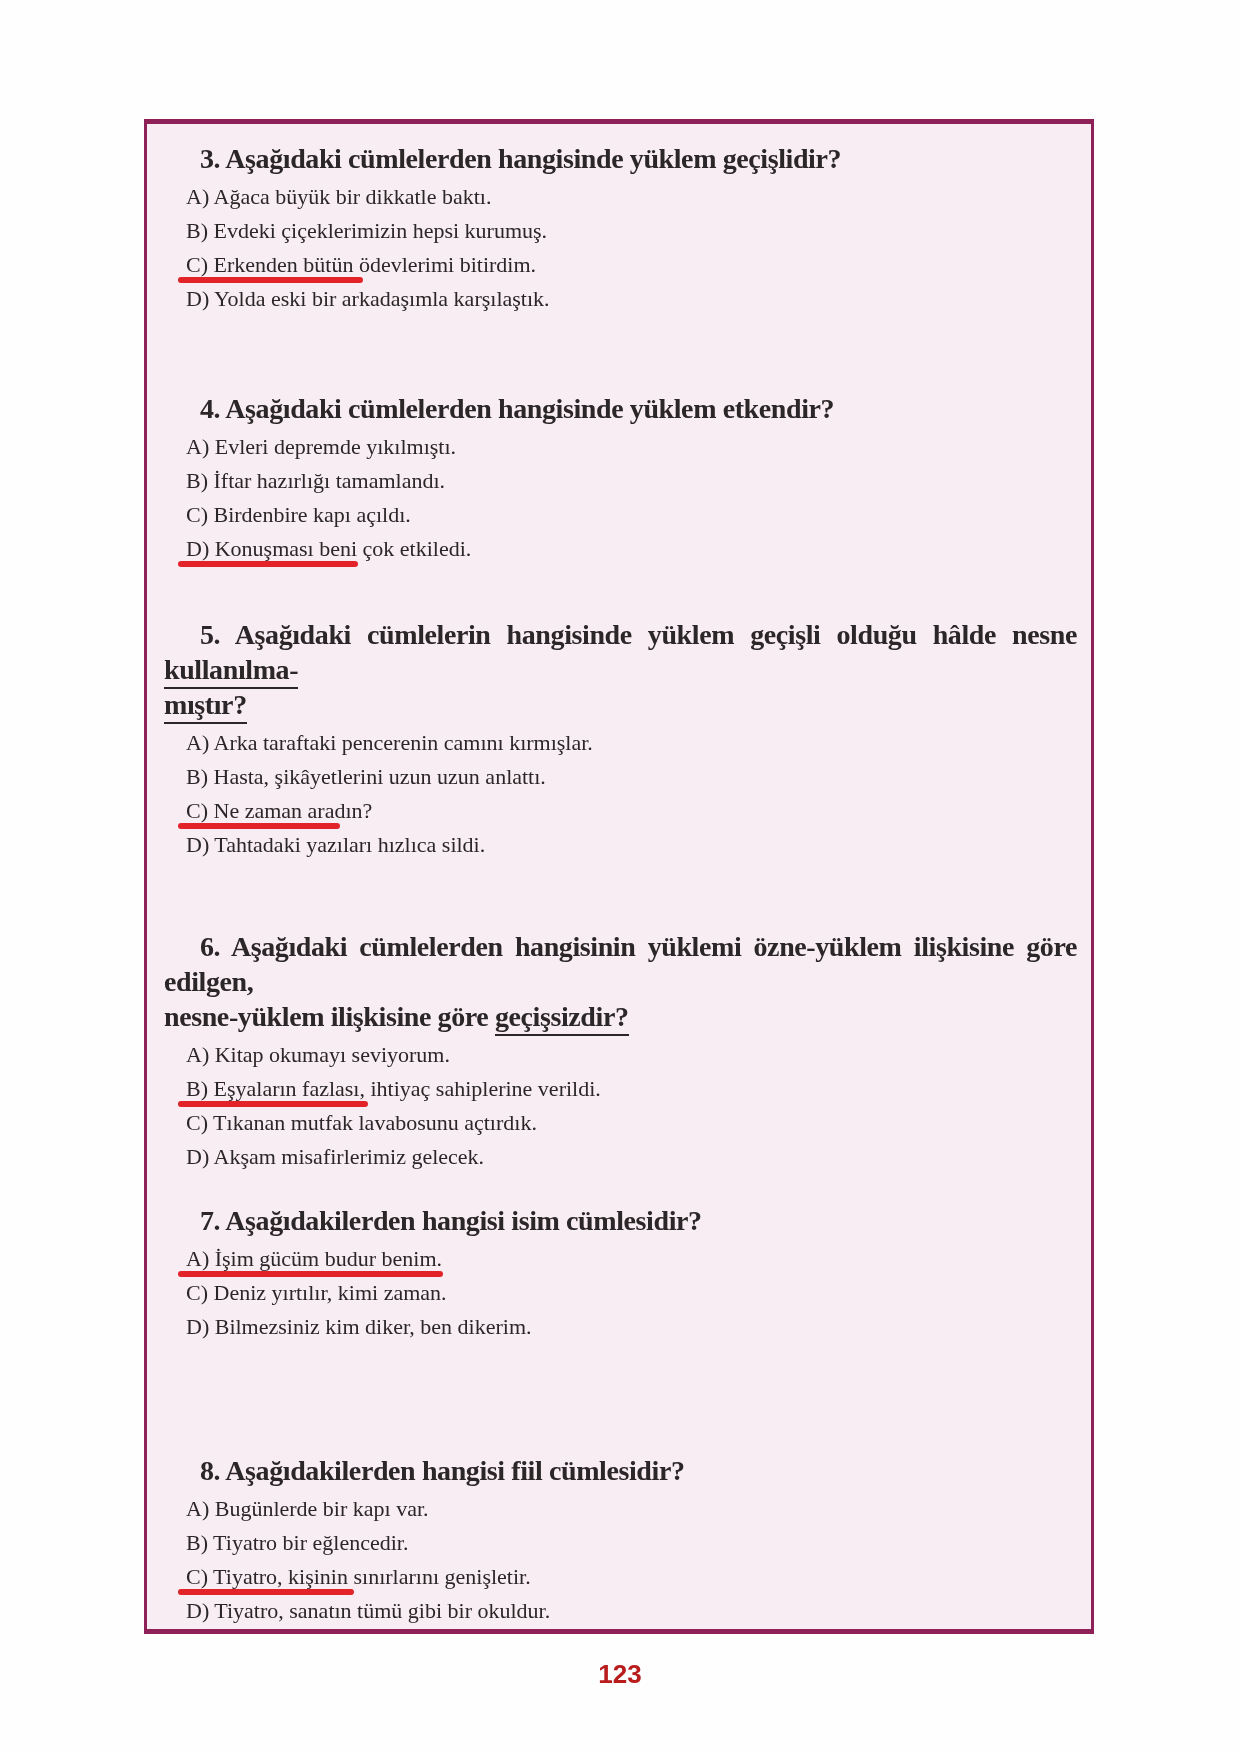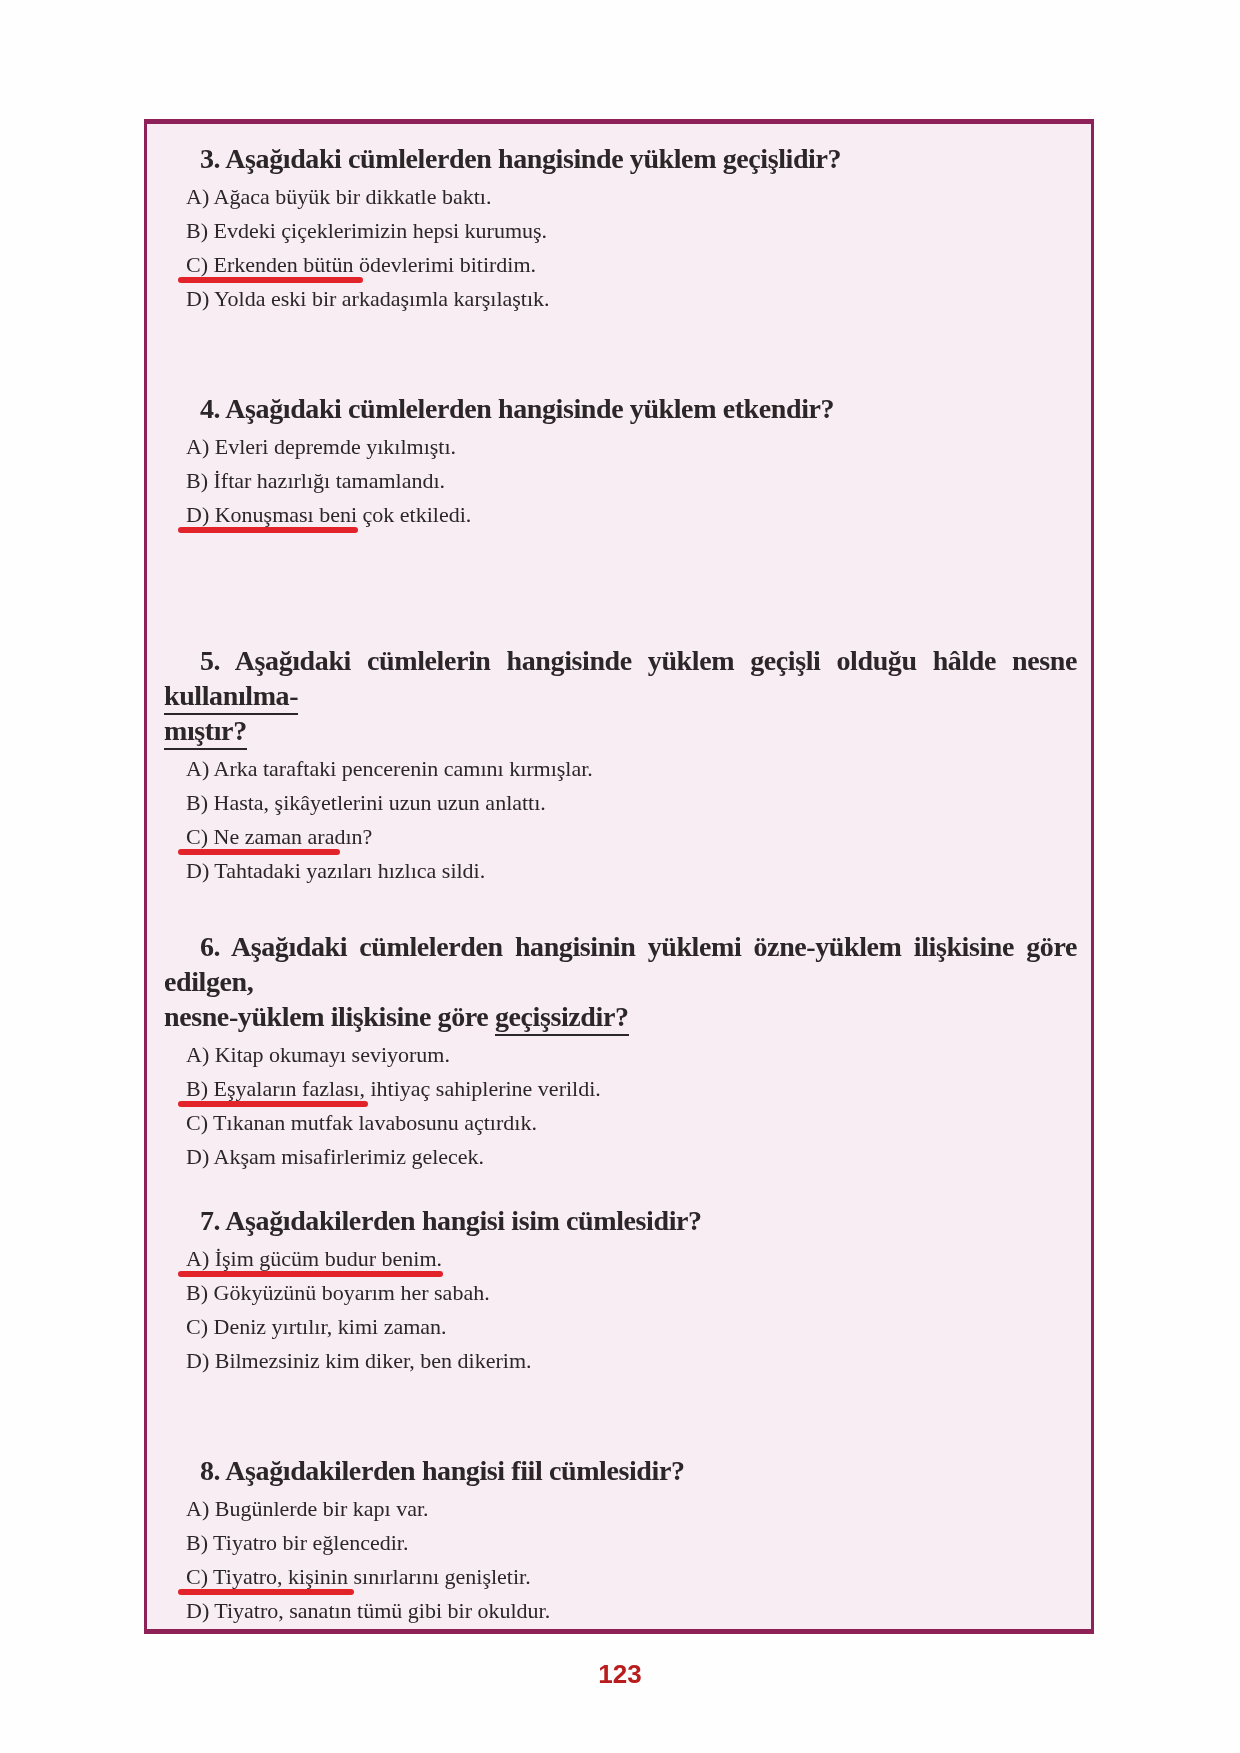--- a/index.html
+++ b/index.html
@@ -8,21 +8,21 @@
     font-family:"Liberation Serif", serif;overflow:hidden;
   }
   .box{
     position:absolute;left:144px;top:119px;width:950px;height:1515px;
     box-sizing:border-box;background:#f8edf2;
     border:3px solid #8e2158;border-top-width:5px;border-bottom-width:5px;
   }
   .question{position:absolute;left:17px;width:913px;color:#2b2627;}
   .question:nth-of-type(1){top:17px;}
   .question:nth-of-type(2){top:267px;}
-  .question:nth-of-type(3){top:519px;font-family:Liberation Serif, serif;}
+  .question:nth-of-type(3){top:493px;font-family:Liberation Serif, serif;}
   .question:nth-of-type(4){top:805px;}
   .question:nth-of-type(5){top:1079px;}
   .question:nth-of-type(6){top:1329px;}
   .q-header{font-weight:bold;font-size:28px;letter-spacing:-0.4px;margin-bottom:4px;}
   .h-line{line-height:35px;}
   .h-line.first{text-indent:36px;}
   .h-line.justify{text-align:justify;text-align-last:justify;}
   .u-word{border-bottom:2px solid #2b2627;padding-bottom:2px;}
   .options{margin-left:22px;}
   .option{position:relative;font-size:22px;line-height:34px;white-space:nowrap;}
@@ -51,20 +51,21 @@
           <div class="option"><span>D) Yolda eski bir arkadaşımla karşılaştık.</span></div>
         </div>
       </div>
       <div class="question">
         <div class="q-header">
           <div class="h-line first"><span>4. Aşağıdaki cümlelerden hangisinde yüklem etkendir?</span></div>
         </div>
         <div class="options">
           <div class="option"><span>A) Evleri depremde yıkılmıştı.</span></div>
           <div class="option"><span>B) İftar hazırlığı tamamlandı.</span></div>
+          <div class="option"><span>C) Birdenbire kapı açıldı.</span></div>
           <div class="option"><span>D) Konuşması beni çok etkiledi.</span><div class="mark" style="width: 180px; background: rgb(226, 35, 42);"></div></div>
         </div>
       </div>
       <div class="question">
         <div class="q-header">
           <div class="h-line first justify"><span>5. Aşağıdaki cümlelerin hangisinde yüklem geçişli olduğu hâlde nesne </span><span class="u-word">kullanılma-</span></div>
           <div class="h-line"><span class="u-word">mıştır?</span></div>
         </div>
         <div class="options">
           <div class="option"><span>A) Arka taraftaki pencerenin camını kırmışlar.</span></div>
@@ -84,21 +85,20 @@
           <div class="option"><span>C) Tıkanan mutfak lavabosunu açtırdık.</span></div>
           <div class="option"><span>D) Akşam misafirlerimiz gelecek.</span></div>
         </div>
       </div>
       <div class="question">
         <div class="q-header">
           <div class="h-line first"><span>7. Aşağıdakilerden hangisi isim cümlesidir?</span></div>
         </div>
         <div class="options">
           <div class="option"><span>A) İşim gücüm budur benim.</span><div class="mark" style="width: 265px; background: rgb(226, 35, 42);"></div></div>
-          <div class="option"><span>B) Gökyüzünü boyarım her sabah.</span></div>
           <div class="option"><span>C) Deniz yırtılır, kimi zaman.</span></div>
           <div class="option"><span>D) Bilmezsiniz kim diker, ben dikerim.</span></div>
         </div>
       </div>
       <div class="question">
         <div class="q-header">
           <div class="h-line first"><span>8. Aşağıdakilerden hangisi fiil cümlesidir?</span></div>
         </div>
         <div class="options">
           <div class="option"><span>A) Bugünlerde bir kapı var.</span></div>

